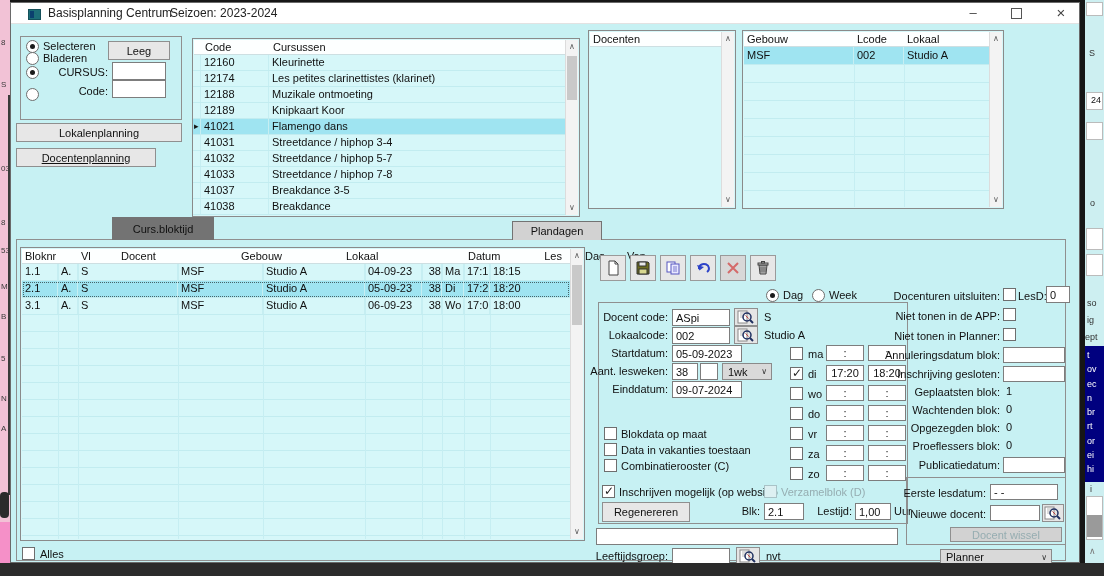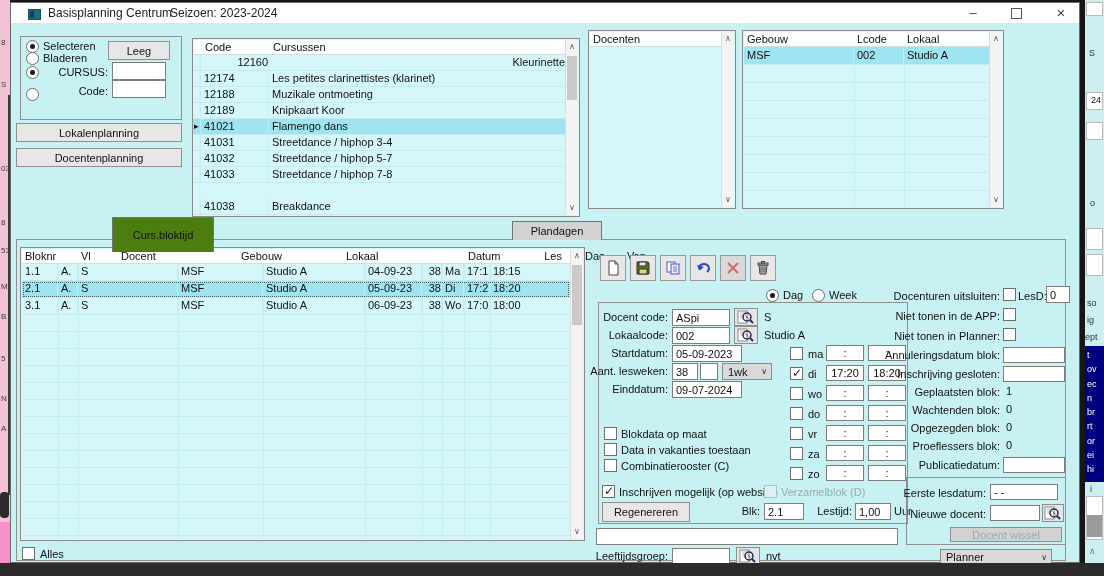--- a/index.html
+++ b/index.html
@@ -87,29 +87,29 @@
 <span class="rad" style="left:26px;top:52px;"></span>
 <span class="lbl" style="left:43px;top:52px;">Bladeren</span>
 <div class="btn" style="left:108px;top:41px;width:62px;height:19px;">Leeg</div>
 <span class="rad on" style="left:26px;top:66px;"></span>
 <span class="rlbl" style="left:30px;top:66px;width:78px;">CURSUS:</span>
 <input class="inp" style="left: 112px; top: 62px; width: 54px; height: 18px;" value="">
 <span class="rad" style="left:26px;top:88px;"></span>
 <span class="rlbl" style="left:30px;top:85px;width:78px;">Code:</span>
 <input class="inp" style="left: 112px; top: 80px; width: 54px; height: 18px;" value="">
 <div class="btn" style="left:16px;top:123px;width:166px;height:19px;">Lokalenplanning</div>
-<div class="btn" style="left:16px;top:148px;width:166px;height:19px;">Docentenplanning</div>
+<div class="btn" style="left:16px;top:148px;width:140px;height:19px;text-decoration:underline;">Docentenplanning</div>
 
 <div class="tbl" style="left:192px;top:30px;width:388px;height:179px;margin-top:8px;">
   <div class="thead" style="right:14px;">
     <div class="hc" style="width:8px;"></div>
     <div class="hc" style="width:68px;">Code</div>
     <div class="hc" style="flex:1;">Cursussen</div>
   </div>
-  <div class="trow" style="top:16px;right:14px;text-align:right;">
+  <div class="trow" style="top:16px;right:14px;">
       <div class="c" style="width:8px;padding:0;"></div>
       <div class="c" style="width:68px;">12160</div>
       <div class="c" style="flex:1;">Kleurinette</div>
     </div>
   <div class="trow" style="top:32px;right:14px;">
       <div class="c" style="width:8px;padding:0;"></div>
       <div class="c" style="width:68px;">12174</div>
       <div class="c" style="flex:1;">Les petites clarinettistes (klarinet)</div>
     </div>
   <div class="trow" style="top:48px;right:14px;">
@@ -136,20 +136,25 @@
     </div>
   <div class="trow" style="top:112px;right:14px;">
       <div class="c" style="width:8px;padding:0;"></div>
       <div class="c" style="width:68px;">41032</div>
       <div class="c" style="flex:1;">Streetdance / hiphop 5-7</div>
     </div>
   <div class="trow" style="top:128px;right:14px;">
       <div class="c" style="width:8px;padding:0;"></div>
       <div class="c" style="width:68px;">41033</div>
       <div class="c" style="flex:1;">Streetdance / hiphop 7-8</div>
+    </div>
+  <div class="trow" style="top:144px;right:14px;">
+      <div class="c" style="width:8px;padding:0;"></div>
+      <div class="c" style="width:68px;">41037</div>
+      <div class="c" style="flex:1;">Breakdance 3-5</div>
     </div>
   <div class="trow" style="top:160px;right:14px;">
       <div class="c" style="width:8px;padding:0;"></div>
       <div class="c" style="width:68px;">41038</div>
       <div class="c" style="flex:1;">Breakdance</div>
     </div>
   <div class="sbar" style="right:1px;top:1px;bottom:1px;">
     <div class="sbtn">∧</div>
     <div class="sthumb" style="top:16px;height:44px;"></div>
     <div class="sbtn bot">∨</div>
@@ -181,21 +186,21 @@
       <div class="c" style="flex:1;line-height:17px;">Studio A</div>
     </div>
   </div>
   <div class="sbar" style="right:1px;top:1px;bottom:1px;">
     <div class="sbtn">∧</div>
     <div class="sbtn bot">∨</div>
   </div>
 </div>
 
 <div class="gbox" style="left:16px;top:239px;width:1050px;height:322px;"></div>
-<div class="tab" style="left:112px;top:217px;width:102px;height:35px;background:#4d7c0f;">
+<div class="tab" style="left:112px;top:217px;width:102px;height:23px;background:#737373;">
     <span>Curs.bloktijd</span>
   </div>
 <div class="tab" style="left:512px;top:221px;width:90px;height:19px;background:#d2d2d2;">
     <span>Plandagen</span>
   </div>
 
 <div class="tbl" style="left:20px;top:247px;width:565px;height:294px;">
   <div class="thead" style="right:14px;gap:20px;">
     <div class="hc" style="width:36px;">Bloknr</div>
     <div class="hc" style="width:20px;">Vl</div>

